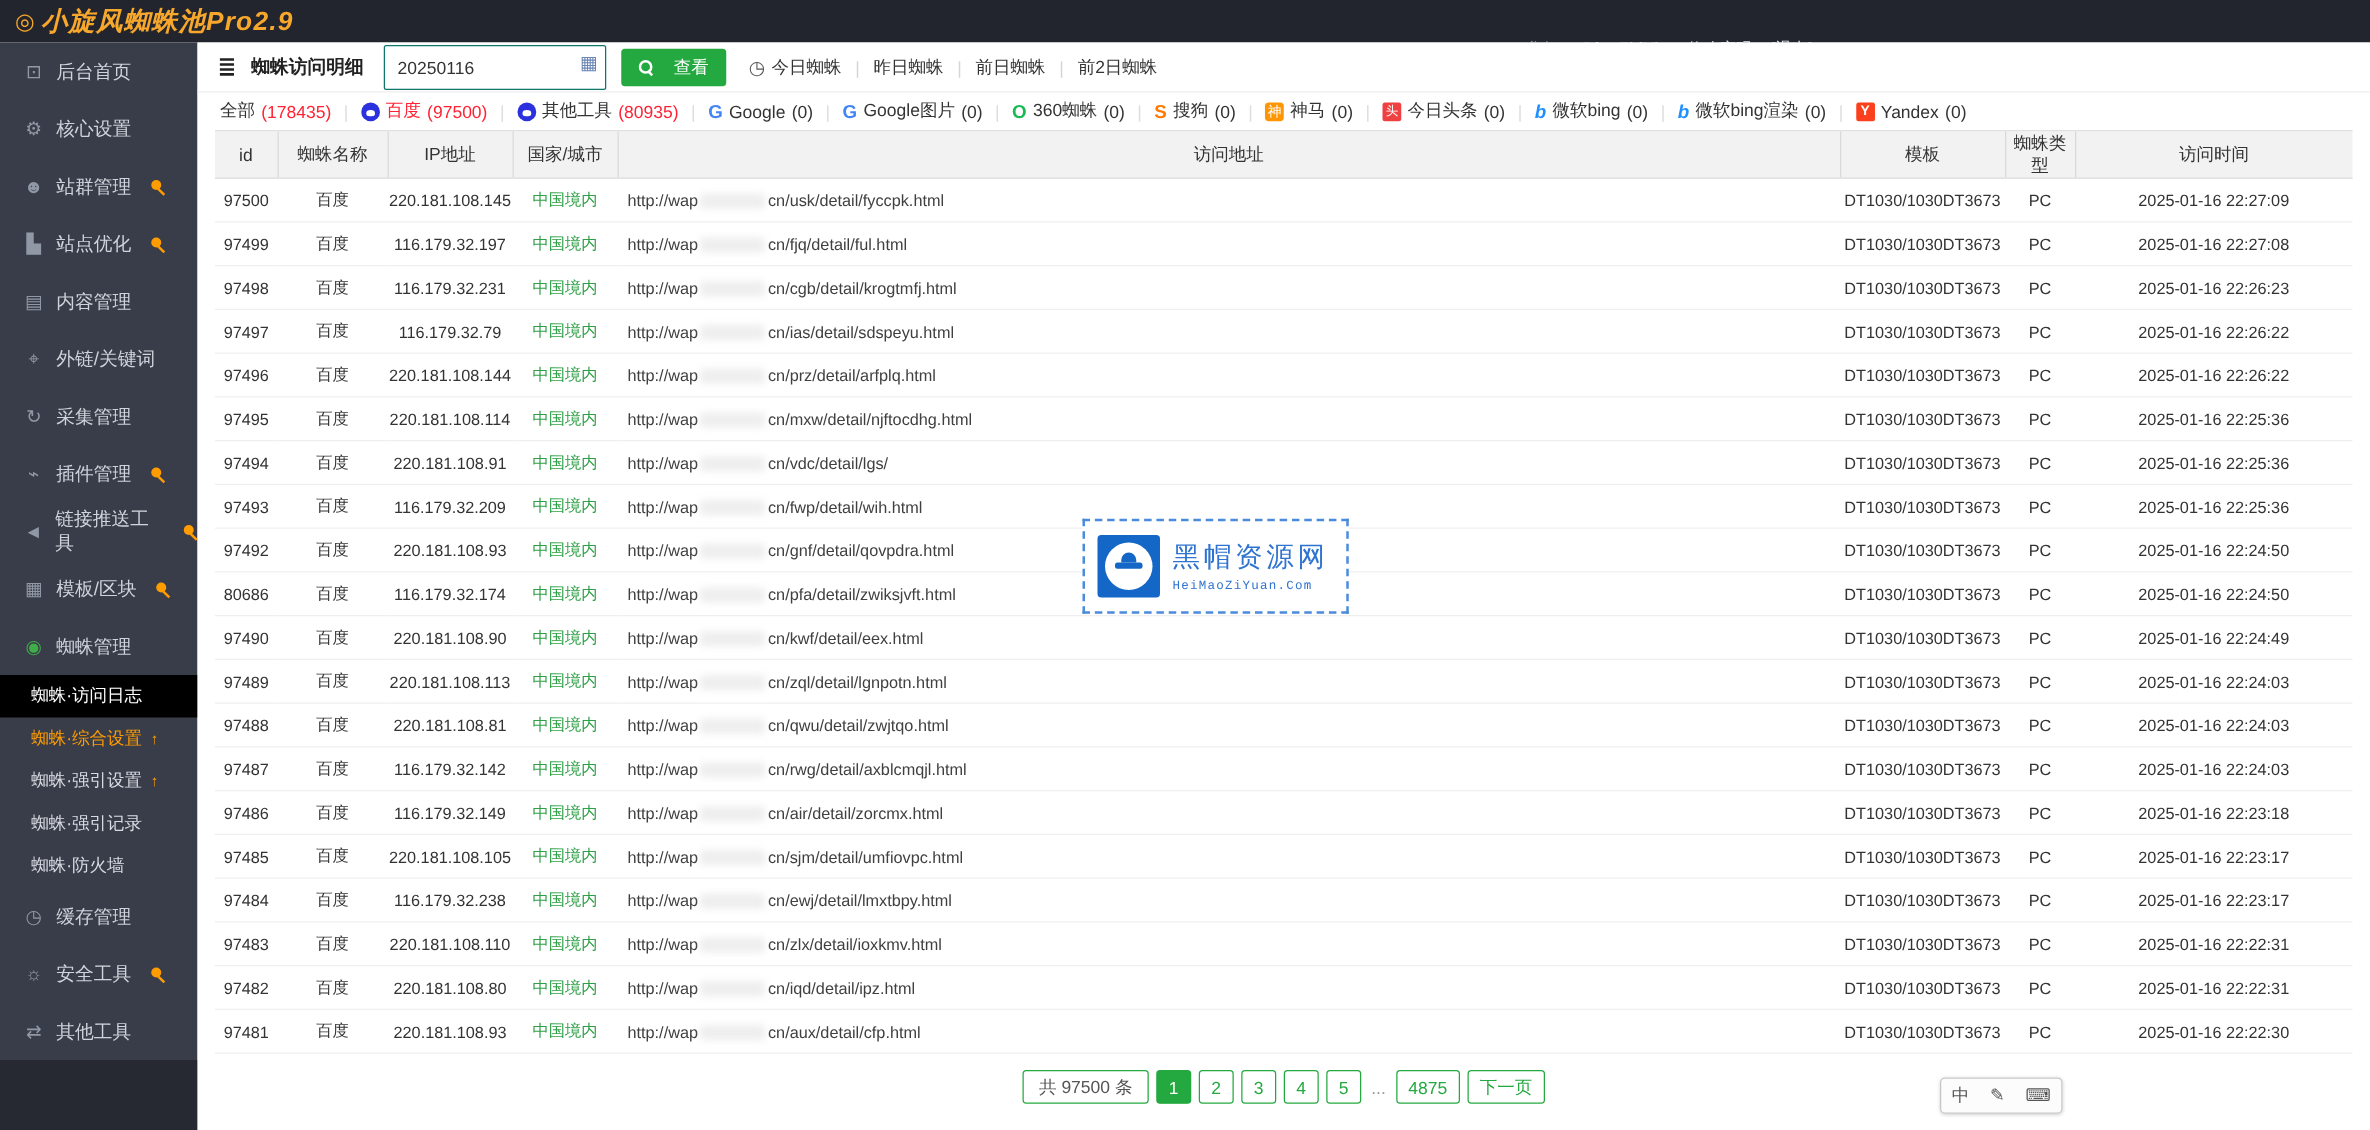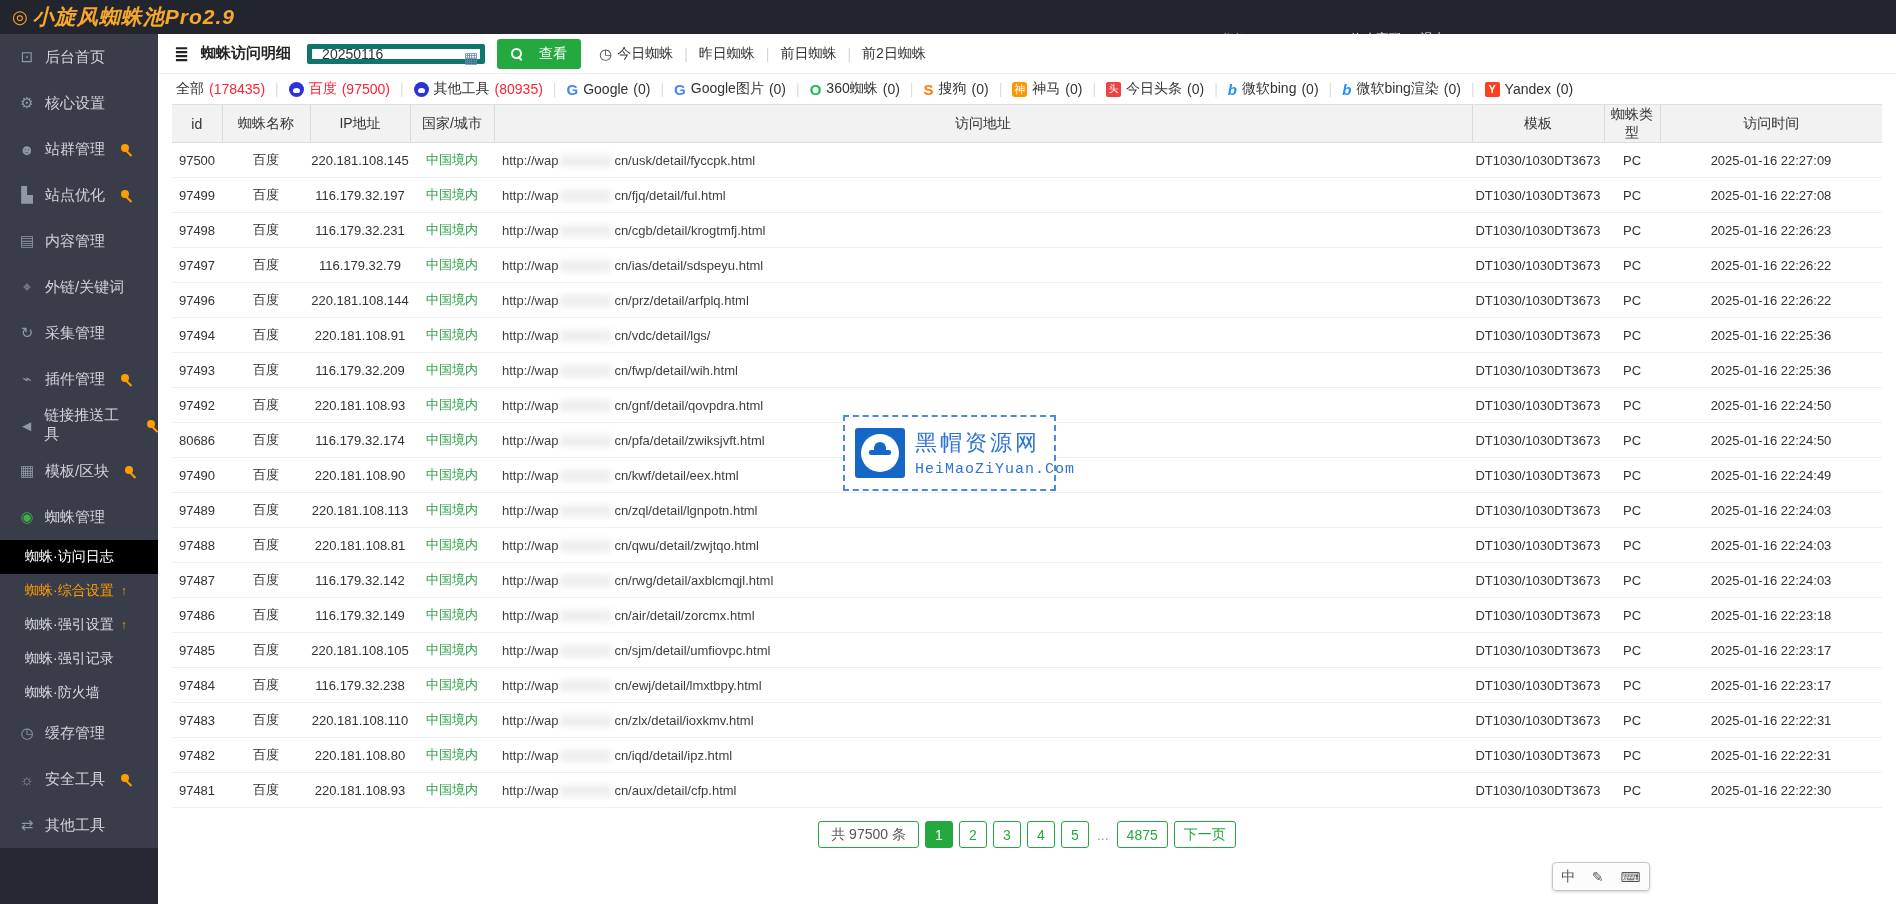--- a/index.html
+++ b/index.html
@@ -31,21 +31,21 @@
   .pin { display:inline-block; position:relative; width:13px; height:13px; margin-left:6px; }
   .pin::before { content:''; position:absolute; left:1px; top:1px; width:8px; height:8px; border-radius:50%; background:#ff9c00; }
   .pin::after { content:''; position:absolute; left:8px; top:7px; width:2px; height:7px; background:#ff9c00; transform:rotate(-45deg); }
 
   
   .main { margin-left:158px; height:870px; position:relative; background:#fff; }
   .toolbar { height:40px; display:flex; align-items:center; gap:12px; padding:0 16px; border-bottom:1px solid #eee; }
   .list-ic { font-size:18px; color:#222; font-weight:bold; }
   .ptitle { font-size:15px; font-weight:bold; color:#222; margin-right:4px; }
   .date-wrap { position:relative; }
-  .date-wrap input { width:178px; height:20px; border:5px solid #0f766e; border-radius:2px; padding:0 28px 0 10px; font-size:14px; color:#333; font-family:inherit; }
+  .date-wrap input { width:178px; height:36px; border:1px solid #0f766e; border-radius:2px; padding:0 28px 0 10px; font-size:14px; color:#333; font-family:inherit; }
   .cal { position:absolute; right:7px; top:5px; color:#6b86b4; font-size:15px; }
   .view-btn { height:30px; width:84px; background:#23a93f; border:none; border-radius:3px; color:#fff; font-size:14px; display:flex; align-items:center; justify-content:center; gap:17px; cursor:pointer; font-family:inherit; }
   .mag { position:relative; width:11px; height:11px; display:inline-block; }
   .mag::before { content:''; position:absolute; left:0; top:0; width:7px; height:7px; border:2px solid #fff; border-radius:50%; }
   .mag::after { content:''; position:absolute; left:8px; top:8px; width:2px; height:5px; background:#fff; transform:rotate(-45deg); }
   .qlinks { display:flex; align-items:center; gap:11px; font-size:14px; color:#333; margin-left:6px; }
   .qlinks .qitem { cursor:pointer; display:flex; align-items:center; gap:5px; }
   .qlinks .t-ic { color:#555; font-size:15px; }
   .qsep { color:#d5d5d5; }
 
@@ -76,27 +76,27 @@
   .redact { display:inline-block; width:52px; height:12px; vertical-align:middle; background:#cfcfcf; opacity:.35; filter:blur(3px); border-radius:2px; margin:0 2px; }
 
   
   .pager { margin-top:13px; display:flex; justify-content:center; align-items:center; gap:6px; font-size:14px; }
   .pg { height:27px; min-width:28px; padding:0 9px; border:1px solid #23a93f; border-radius:3px; background:#fff; color:#23a93f; display:flex; align-items:center; justify-content:center; cursor:pointer; }
   .pg.total { color:#555; padding:0 12px; }
   .pg.active { background:#23a93f; color:#fff; }
   .dots { color:#999; margin:0 2px; }
 
   
-  .watermark { position:absolute; left:843px; top:415px; width:213px; height:76px; border:2px dashed #4b8bdc; background:#fff; display:flex; align-items:center; gap:10px; padding:0 10px; z-index:5; }
+  .watermark { position:absolute; left:866px; top:415px; width:213px; height:76px; border:2px dashed #4b8bdc; background:#fff; display:flex; align-items:center; gap:10px; padding:0 10px; z-index:5; }
   .wm-logo { width:50px; height:50px; background:#1467c6; border-radius:3px; display:flex; align-items:center; justify-content:center; flex:none; }
   .wm-circle { width:38px; height:38px; background:#fff; border-radius:50%; position:relative; }
   .wm-hat { position:absolute; left:8px; top:16px; width:22px; height:5px; background:#1467c6; border-radius:2px; }
   .wm-hat::before { content:''; position:absolute; left:5px; top:-8px; width:12px; height:8px; background:#1467c6; border-radius:6px 6px 0 0; }
   .wm-title { font-size:22px; color:#2f74d0; letter-spacing:3px; white-space:nowrap; }
-  .wm-sub { font-size:15px; color:#2f74d0; letter-spacing:1px; font-family:"Liberation Mono","DejaVu Sans Mono",monospace; margin-top:3px; }
+  .wm-sub { font-size:10px; color:#2f74d0; letter-spacing:1px; font-family:"Liberation Mono","DejaVu Sans Mono",monospace; margin-top:3px; }
 
   
   .ime { position:absolute; left:1552px; top:862px; width:98px; height:29px; background:rgba(252,252,252,.92); border:1px solid #c6c6c6; border-radius:4px; box-shadow:0 1px 3px rgba(0,0,0,.18); display:flex; align-items:center; justify-content:space-around; color:#555; font-size:14px; z-index:6; }
 </style>
 </head>
 <body>
 
 <div class="topbar">
   <div class="brand">
     <span class="logo">◎</span>
@@ -385,20 +385,30 @@
             <td>97496</td>
             <td>百度</td>
             <td>220.181.108.144</td>
             <td class="region">中国境内</td>
             <td class="url"><span>http://wap</span><span class="redact"></span><span>cn/prz/detail/arfplq.html</span></td>
             <td>DT1030/1030DT3673</td>
             <td>PC</td>
             <td>2025-01-16 22:26:22</td>
           </tr>
           <tr>
+            <td>97495</td>
+            <td>百度</td>
+            <td>220.181.108.114</td>
+            <td class="region">中国境内</td>
+            <td class="url"><span>http://wap</span><span class="redact"></span><span>cn/mxw/detail/njftocdhg.html</span></td>
+            <td>DT1030/1030DT3673</td>
+            <td>PC</td>
+            <td>2025-01-16 22:25:36</td>
+          </tr>
+          <tr>
             <td>97494</td>
             <td>百度</td>
             <td>220.181.108.91</td>
             <td class="region">中国境内</td>
             <td class="url"><span>http://wap</span><span class="redact"></span><span>cn/vdc/detail/lgs/</span></td>
             <td>DT1030/1030DT3673</td>
             <td>PC</td>
             <td>2025-01-16 22:25:36</td>
           </tr>
           <tr>

